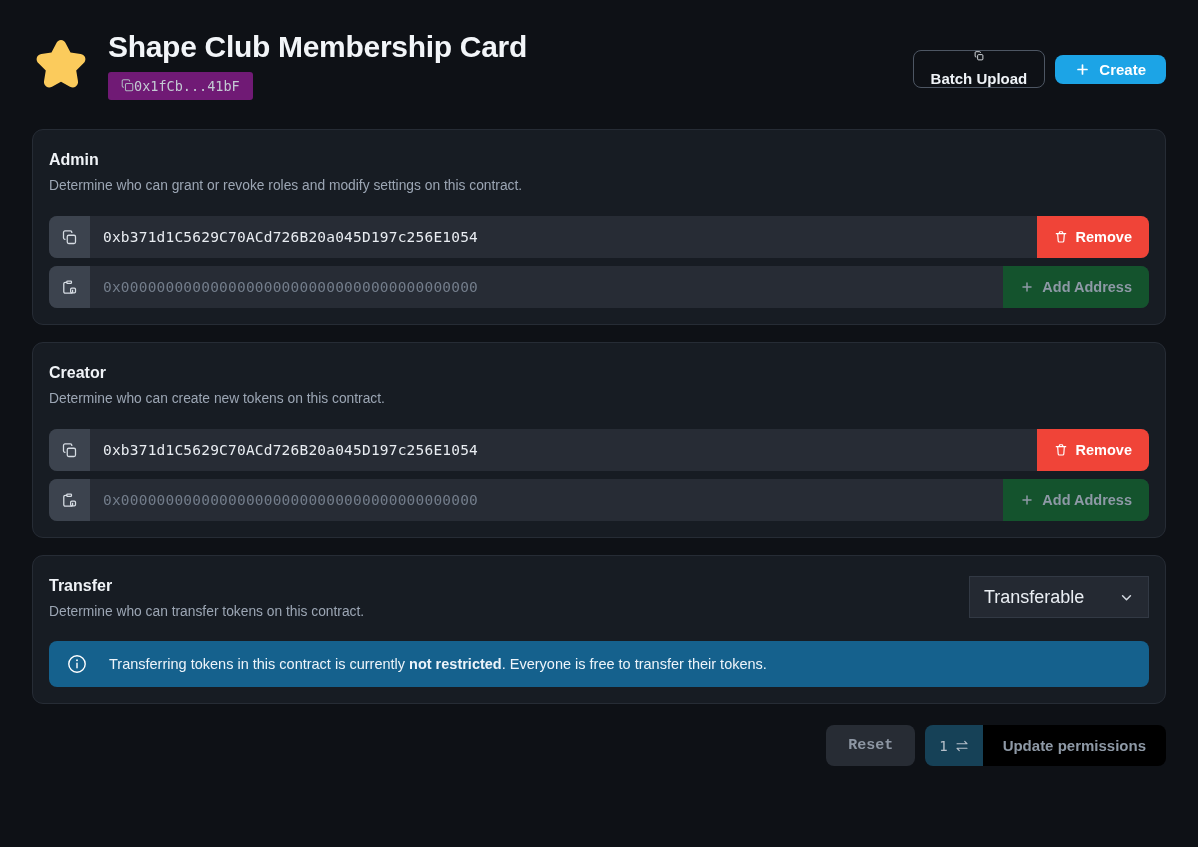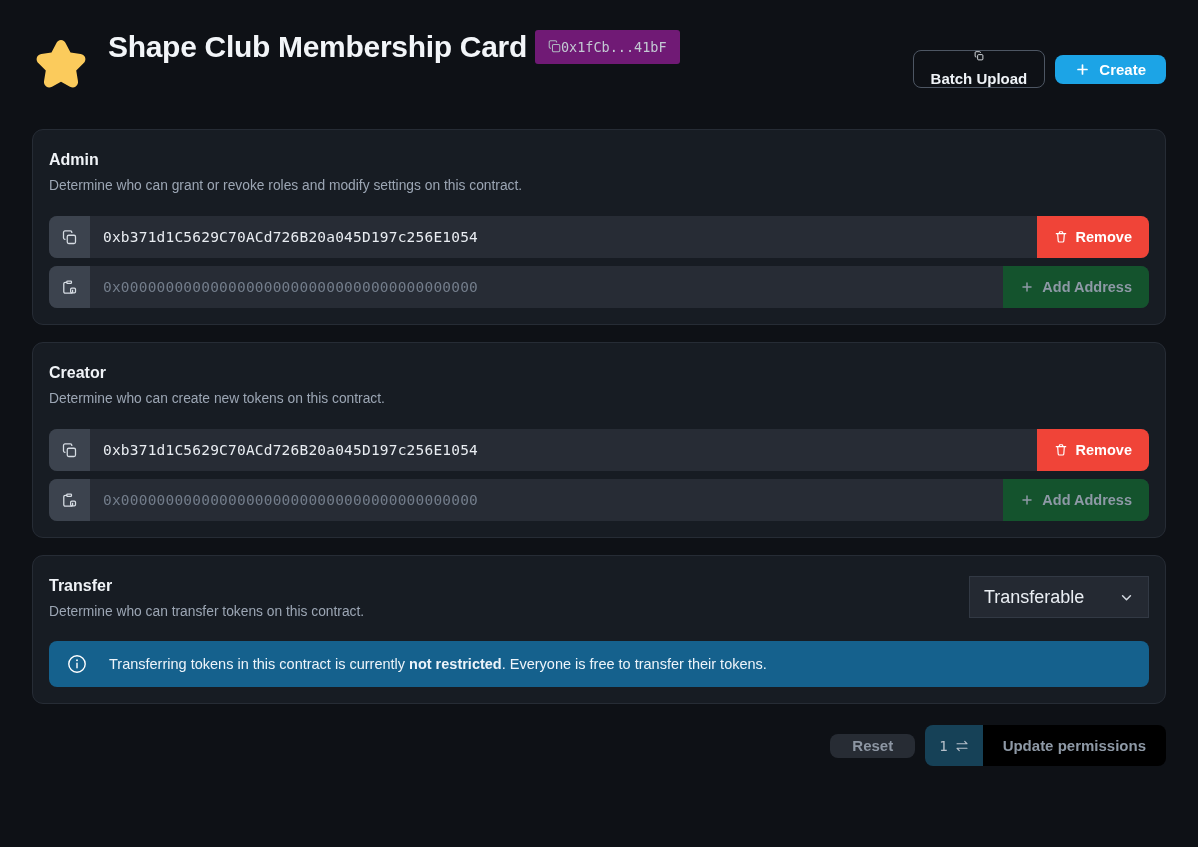--- a/index.html
+++ b/index.html
@@ -34,21 +34,21 @@
     gap: 18px;
     flex: 1 1 auto;
   }
   .logo-star {
     width: 58px;
     height: 58px;
     margin-top: 8px;
     flex: 0 0 auto;
     display: block;
   }
-  .titlecol { display: flex; flex-direction: row; gap: 8px; padding-top: 2px; }
+  .titlecol { display: flex; flex-direction: column; gap: 8px; padding-top: 2px; }
   .page-title {
     font-size: 30px;
     font-weight: bold;
     letter-spacing: -0.3px;
     color: #F2F5F8;
     line-height: 1.12;
     white-space: nowrap;
   }
   .addr-badge {
     display: inline-flex;
@@ -244,27 +244,27 @@
     display: flex;
     justify-content: flex-end;
     align-items: center;
     gap: 10px;
     margin-top: 21px;
     padding-right: 0;
   }
   .btn-reset {
     background: #272C34;
     color: #8D96A3;
-    height: 24px;
+    height: 41px;
     padding: 0 22px;
     border-radius: 8px;
     border: none;
     font-size: 15px;
     font-weight: bold;
-    font-family: Liberation Sans, sans-serif;
+    font-family: Liberation Mono, monospace;
     cursor: pointer;
   }
   .split-btn {
     display: inline-flex;
     align-items: stretch;
     border-radius: 8px;
     overflow: hidden;
     height: 41px;
   }
   .split-left {

